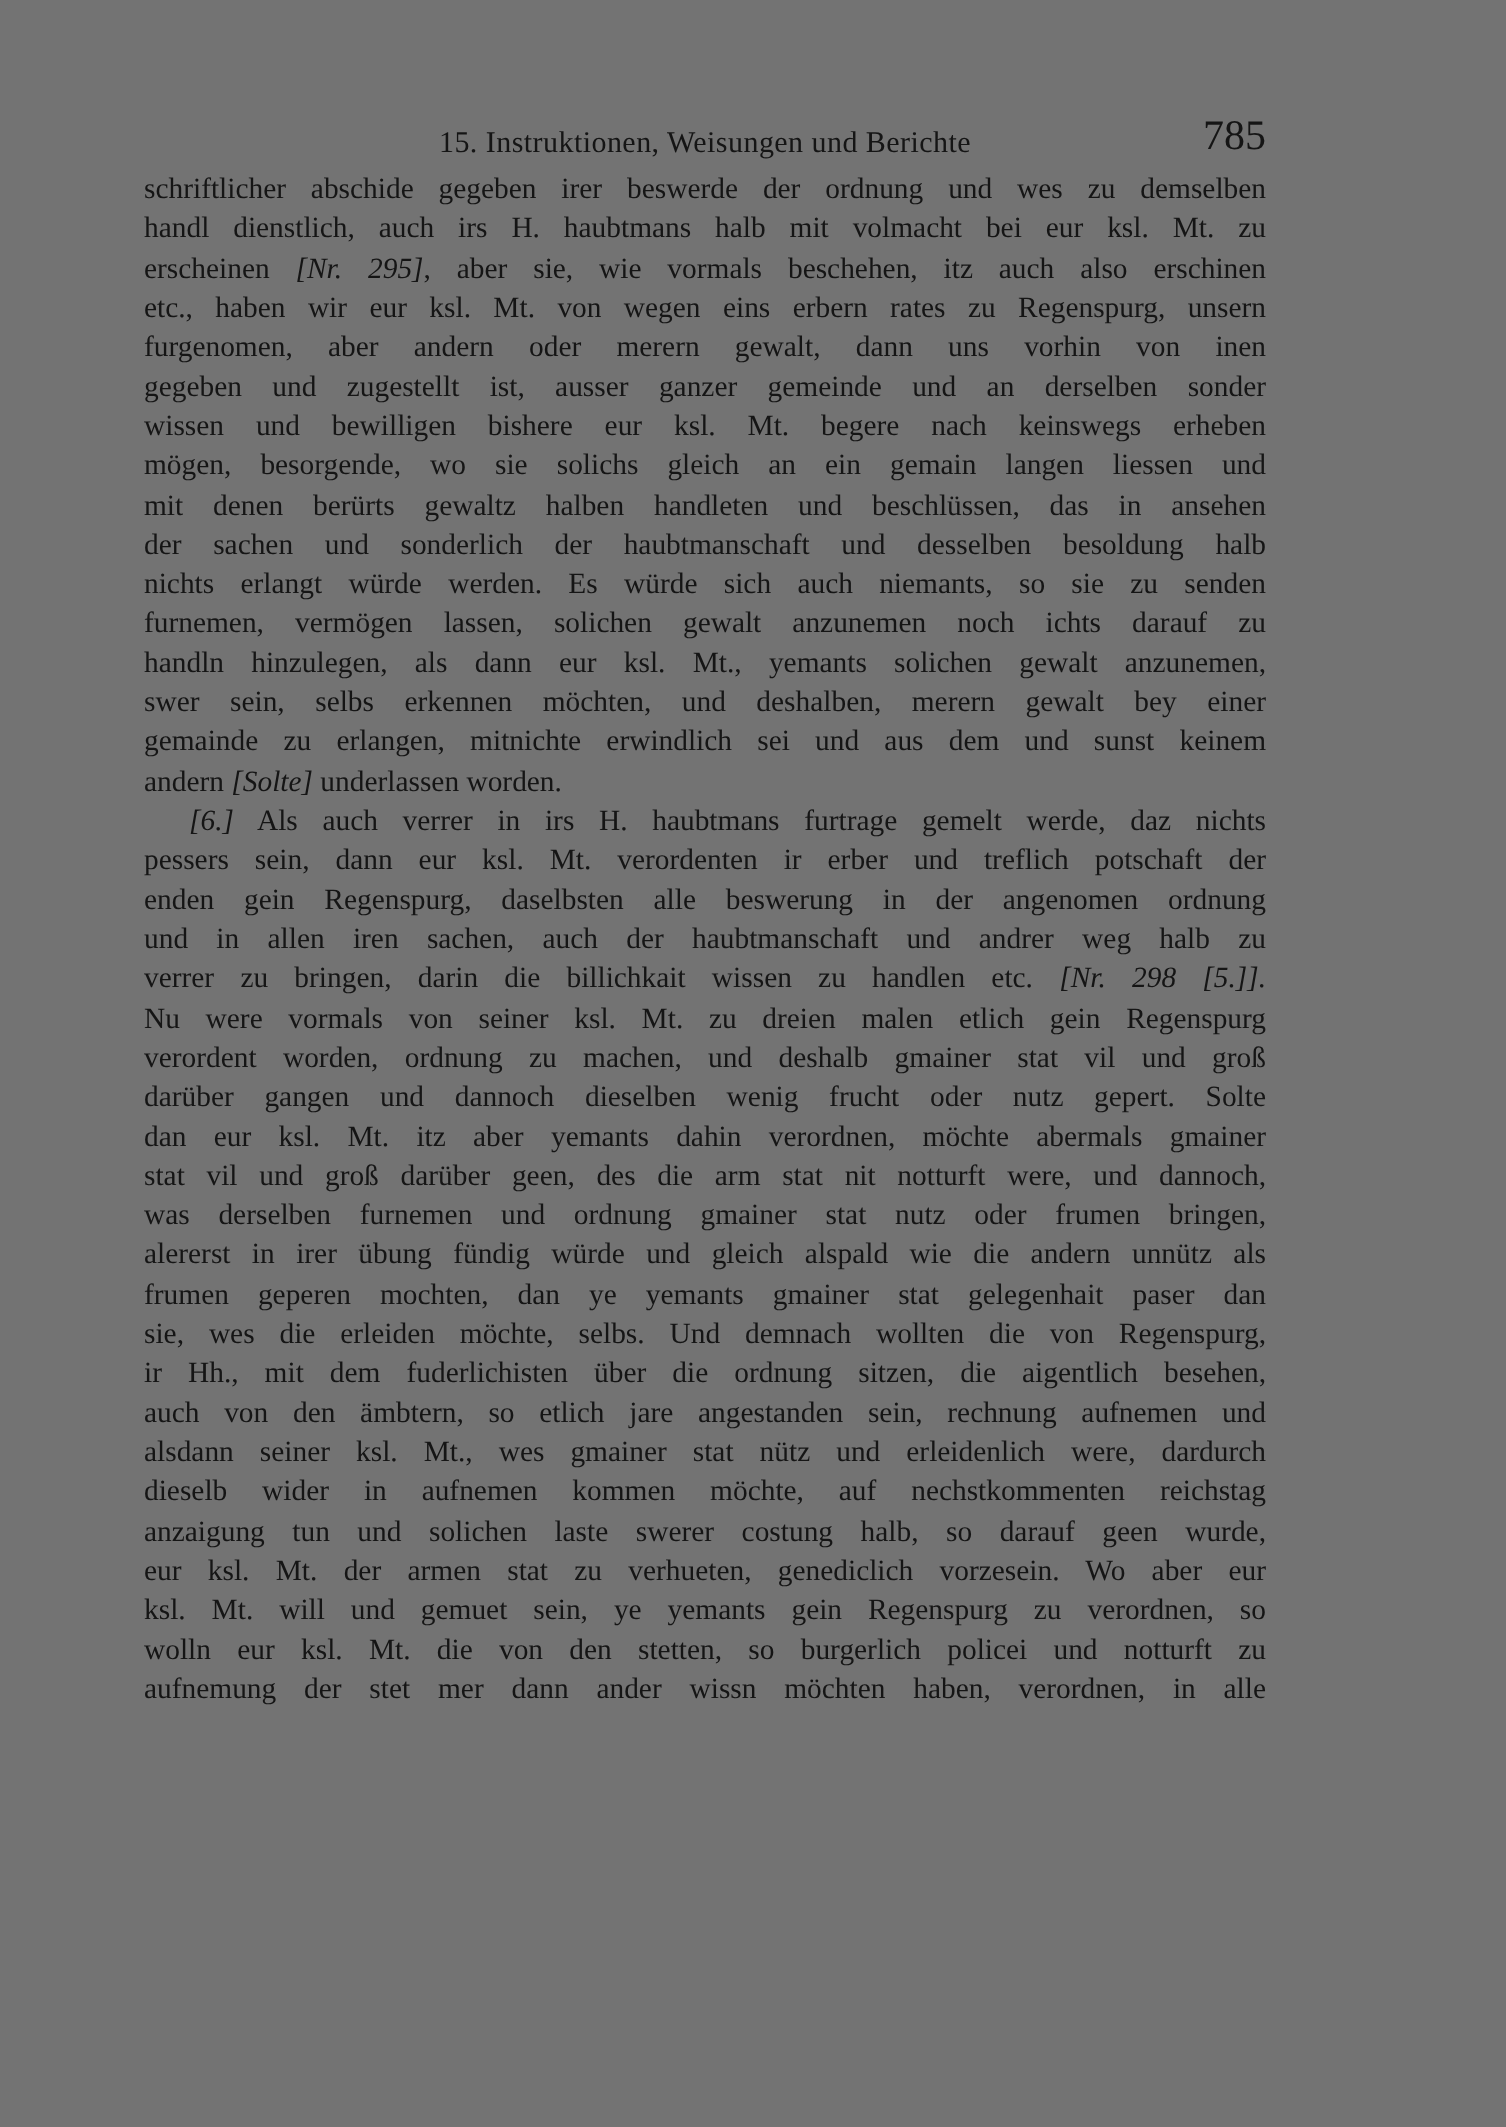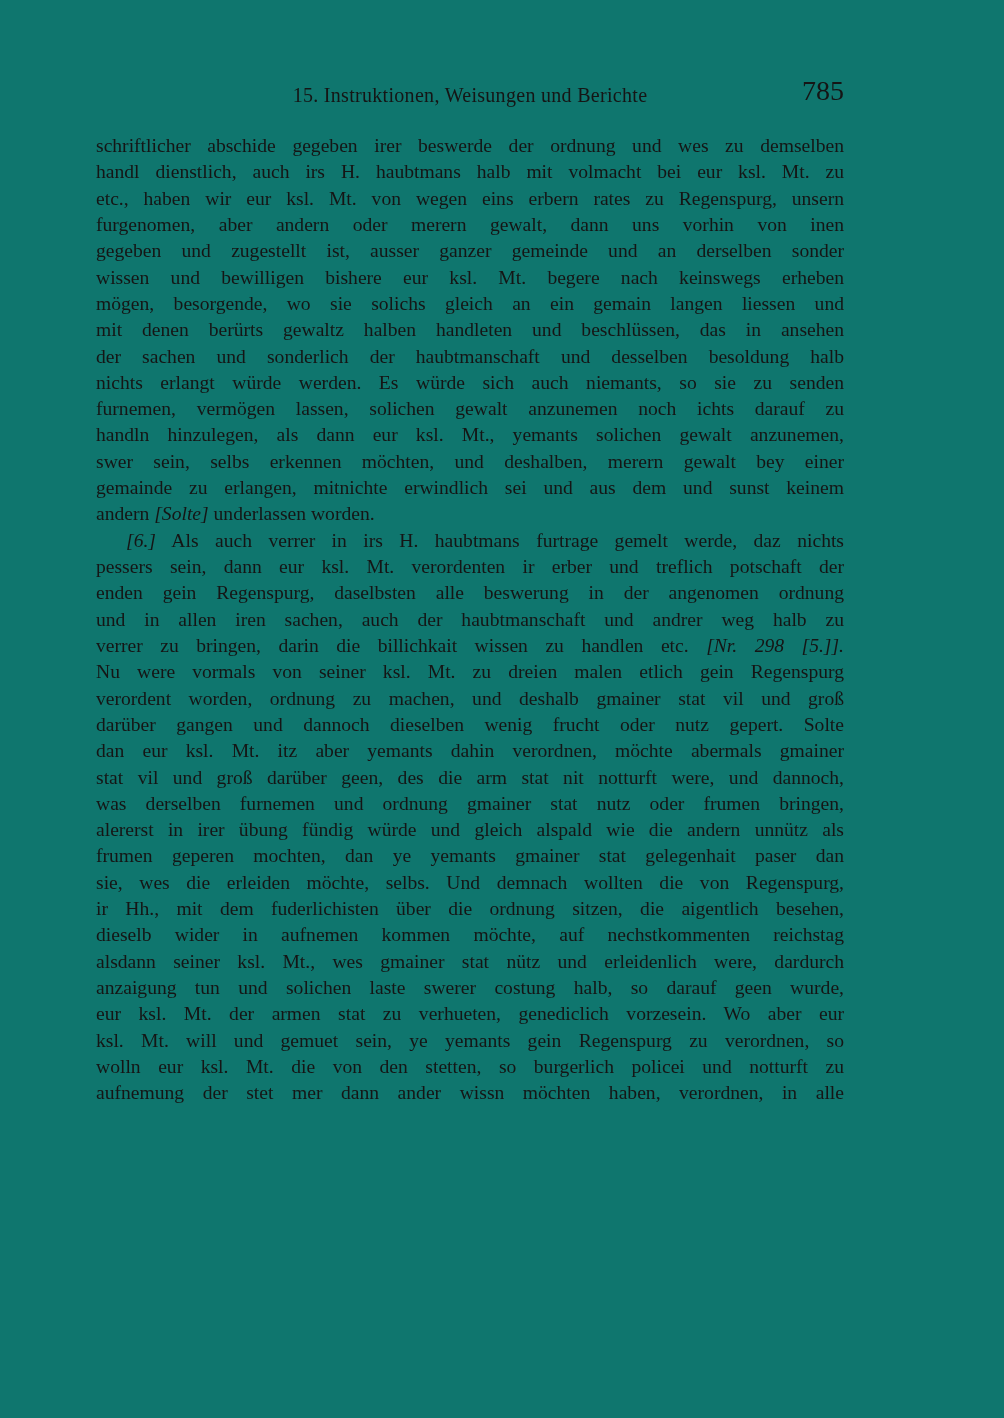--- a/index.html
+++ b/index.html
@@ -4,21 +4,21 @@
 <style>
   html, body {
     margin: 0;
     padding: 0;
     background: #ffffff;
   }
   .page {
     position: relative;
     width: 1004px;
     height: 1418px;
-    background: #0f766e;
+    background: #737373;
     overflow: hidden;
     font-family: "Liberation Serif", "DejaVu Serif", serif;
     color: #151515;
   }
   .text-col {
     position: absolute;
     left: 96px;
     top: 82px;
     width: 748px;
   }
@@ -33,21 +33,21 @@
     letter-spacing: 0.3px;
   }
   .page-num {
     position: absolute;
     right: 0;
     top: -4px;
     font-size: 28px;
     line-height: 26px;
   }
   .body-text {
-    margin-top: 25px;
+    margin-top: 6px;
     font-size: 19.6px;
   }
   .line {
     height: 26.32px;
     line-height: 26.32px;
     text-align: justify;
     text-align-last: justify;
     overflow: hidden;
   }
   .line.no-justify {
@@ -66,20 +66,21 @@
 <div class="page">
   <div class="text-col">
     <div class="header-row">
       <div class="header-title">15. Instruktionen, Weisungen und Berichte</div>
       <div class="page-num">785</div>
     </div>
     <div class="body-text">
         <div>
           <div class="line">schriftlicher abschide gegeben irer beswerde der ordnung und wes zu demselben</div>
           <div class="line">handl dienstlich, auch irs H. haubtmans halb mit volmacht bei eur ksl. Mt. zu</div>
+          <div class="line">erscheinen <em>[Nr. 295]</em>, aber sie, wie vormals beschehen, itz auch also erschinen</div>
           <div class="line">etc., haben wir eur ksl. Mt. von wegen eins erbern rates zu Regenspurg, unsern</div>
           <div class="line">furgenomen, aber andern oder merern gewalt, dann uns vorhin von inen</div>
           <div class="line">gegeben und zugestellt ist, ausser ganzer gemeinde und an derselben sonder</div>
           <div class="line">wissen und bewilligen bishere eur ksl. Mt. begere nach keinswegs erheben</div>
           <div class="line">mögen, besorgende, wo sie solichs gleich an ein gemain langen liessen und</div>
           <div class="line">mit denen berürts gewaltz halben handleten und beschlüssen, das in ansehen</div>
           <div class="line">der sachen und sonderlich der haubtmanschaft und desselben besoldung halb</div>
           <div class="line">nichts erlangt würde werden. Es würde sich auch niemants, so sie zu senden</div>
           <div class="line">furnemen, vermögen lassen, solichen gewalt anzunemen noch ichts darauf zu</div>
           <div class="line">handln hinzulegen, als dann eur ksl. Mt., yemants solichen gewalt anzunemen,</div>
@@ -96,22 +97,23 @@
           <div class="line">Nu were vormals von seiner ksl. Mt. zu dreien malen etlich gein Regenspurg</div>
           <div class="line">verordent worden, ordnung zu machen, und deshalb gmainer stat vil und groß</div>
           <div class="line">darüber gangen und dannoch dieselben wenig frucht oder nutz gepert. Solte</div>
           <div class="line">dan eur ksl. Mt. itz aber yemants dahin verordnen, möchte abermals gmainer</div>
           <div class="line">stat vil und groß darüber geen, des die arm stat nit notturft were, und dannoch,</div>
           <div class="line">was derselben furnemen und ordnung gmainer stat nutz oder frumen bringen,</div>
           <div class="line">alererst in irer übung fündig würde und gleich alspald wie die andern unnütz als</div>
           <div class="line">frumen geperen mochten, dan ye yemants gmainer stat gelegenhait paser dan</div>
           <div class="line">sie, wes die erleiden möchte, selbs. Und demnach wollten die von Regenspurg,</div>
           <div class="line">ir Hh., mit dem fuderlichisten über die ordnung sitzen, die aigentlich besehen,</div>
+          <div class="line">auch von den ämbtern, so etlich jare angestanden sein, rechnung aufnemen und</div>
+          <div class="line">alsdann seiner ksl. Mt., wes gmainer stat nütz und erleidenlich were, dardurch</div>
           <div class="line">dieselb wider in aufnemen kommen möchte, auf nechstkommenten reichstag</div>
-          <div class="line">alsdann seiner ksl. Mt., wes gmainer stat nütz und erleidenlich were, dardurch</div>
           <div class="line">anzaigung tun und solichen laste swerer costung halb, so darauf geen wurde,</div>
           <div class="line">eur ksl. Mt. der armen stat zu verhueten, genediclich vorzesein. Wo aber eur</div>
           <div class="line">ksl. Mt. will und gemuet sein, ye yemants gein Regenspurg zu verordnen, so</div>
           <div class="line">wolln eur ksl. Mt. die von den stetten, so burgerlich policei und notturft zu</div>
           <div class="line">aufnemung der stet mer dann ander wissn möchten haben, verordnen, in alle</div>
         </div>
       </div>
   </div>
 </div>
 

